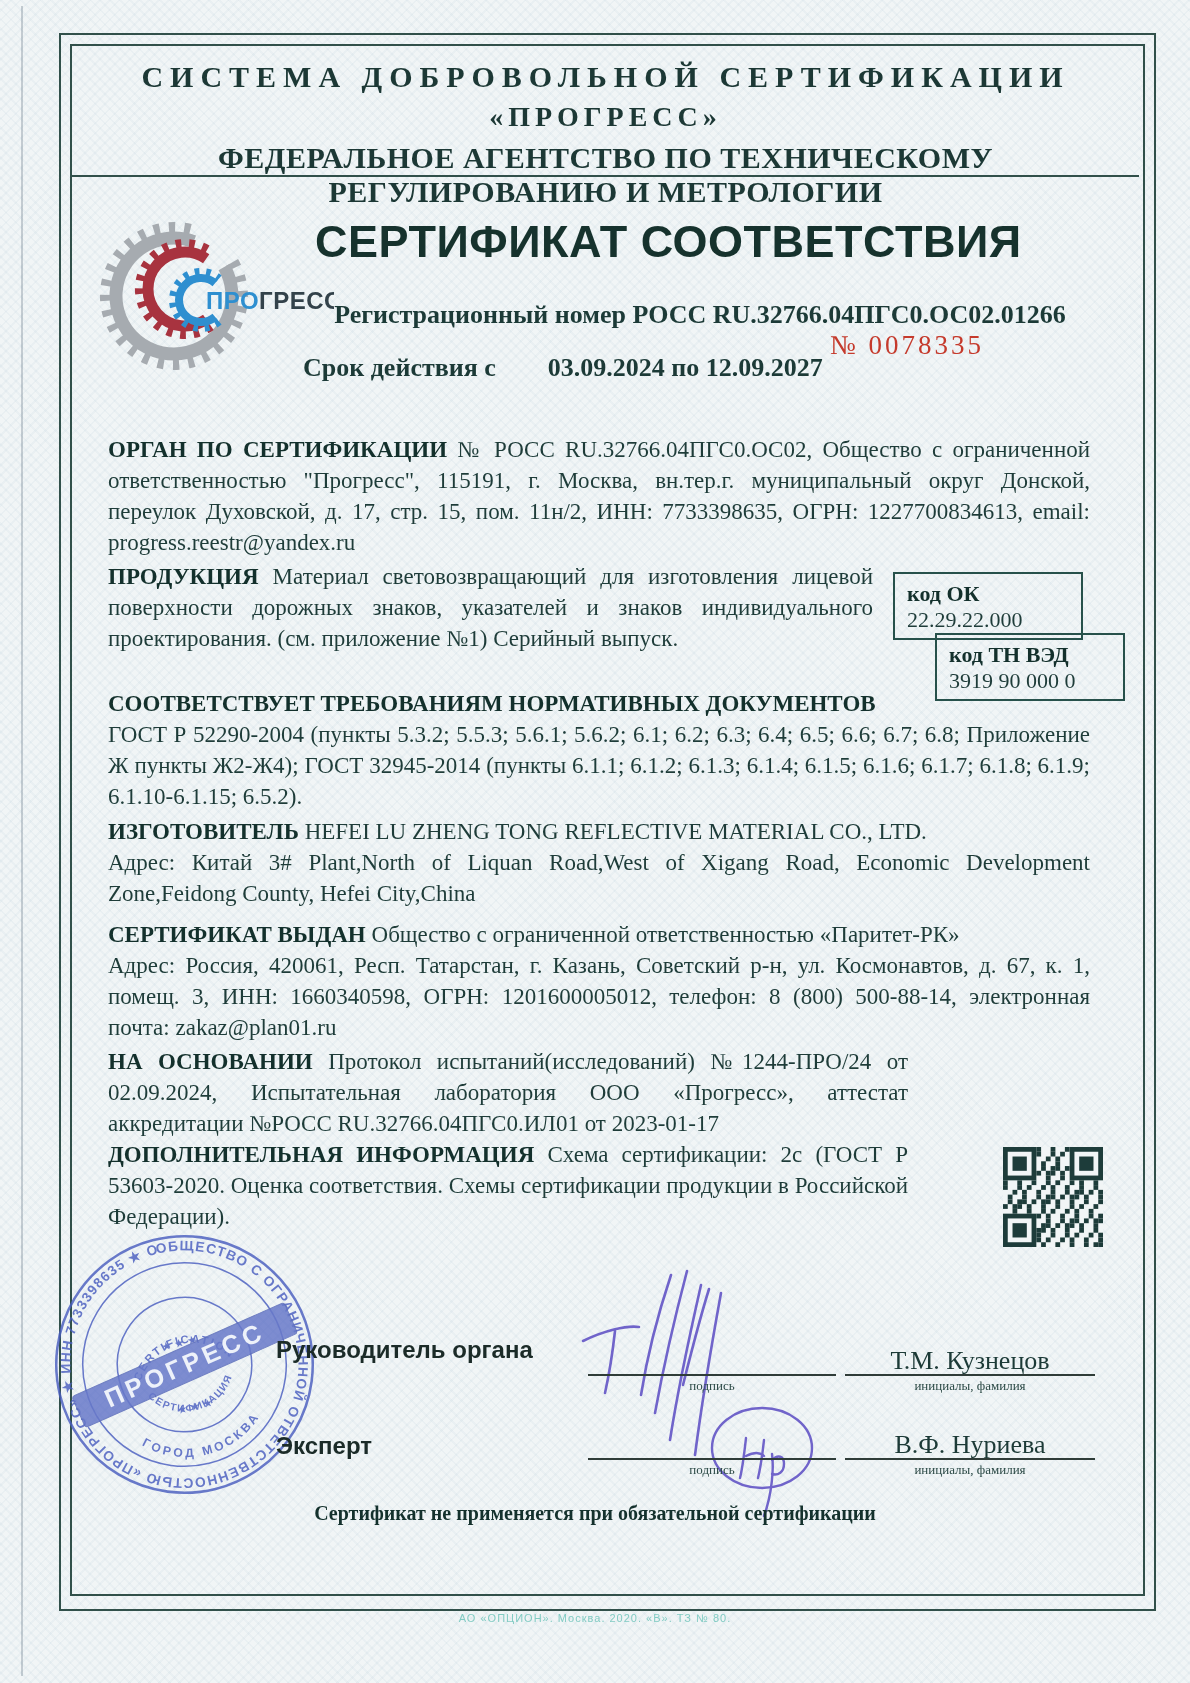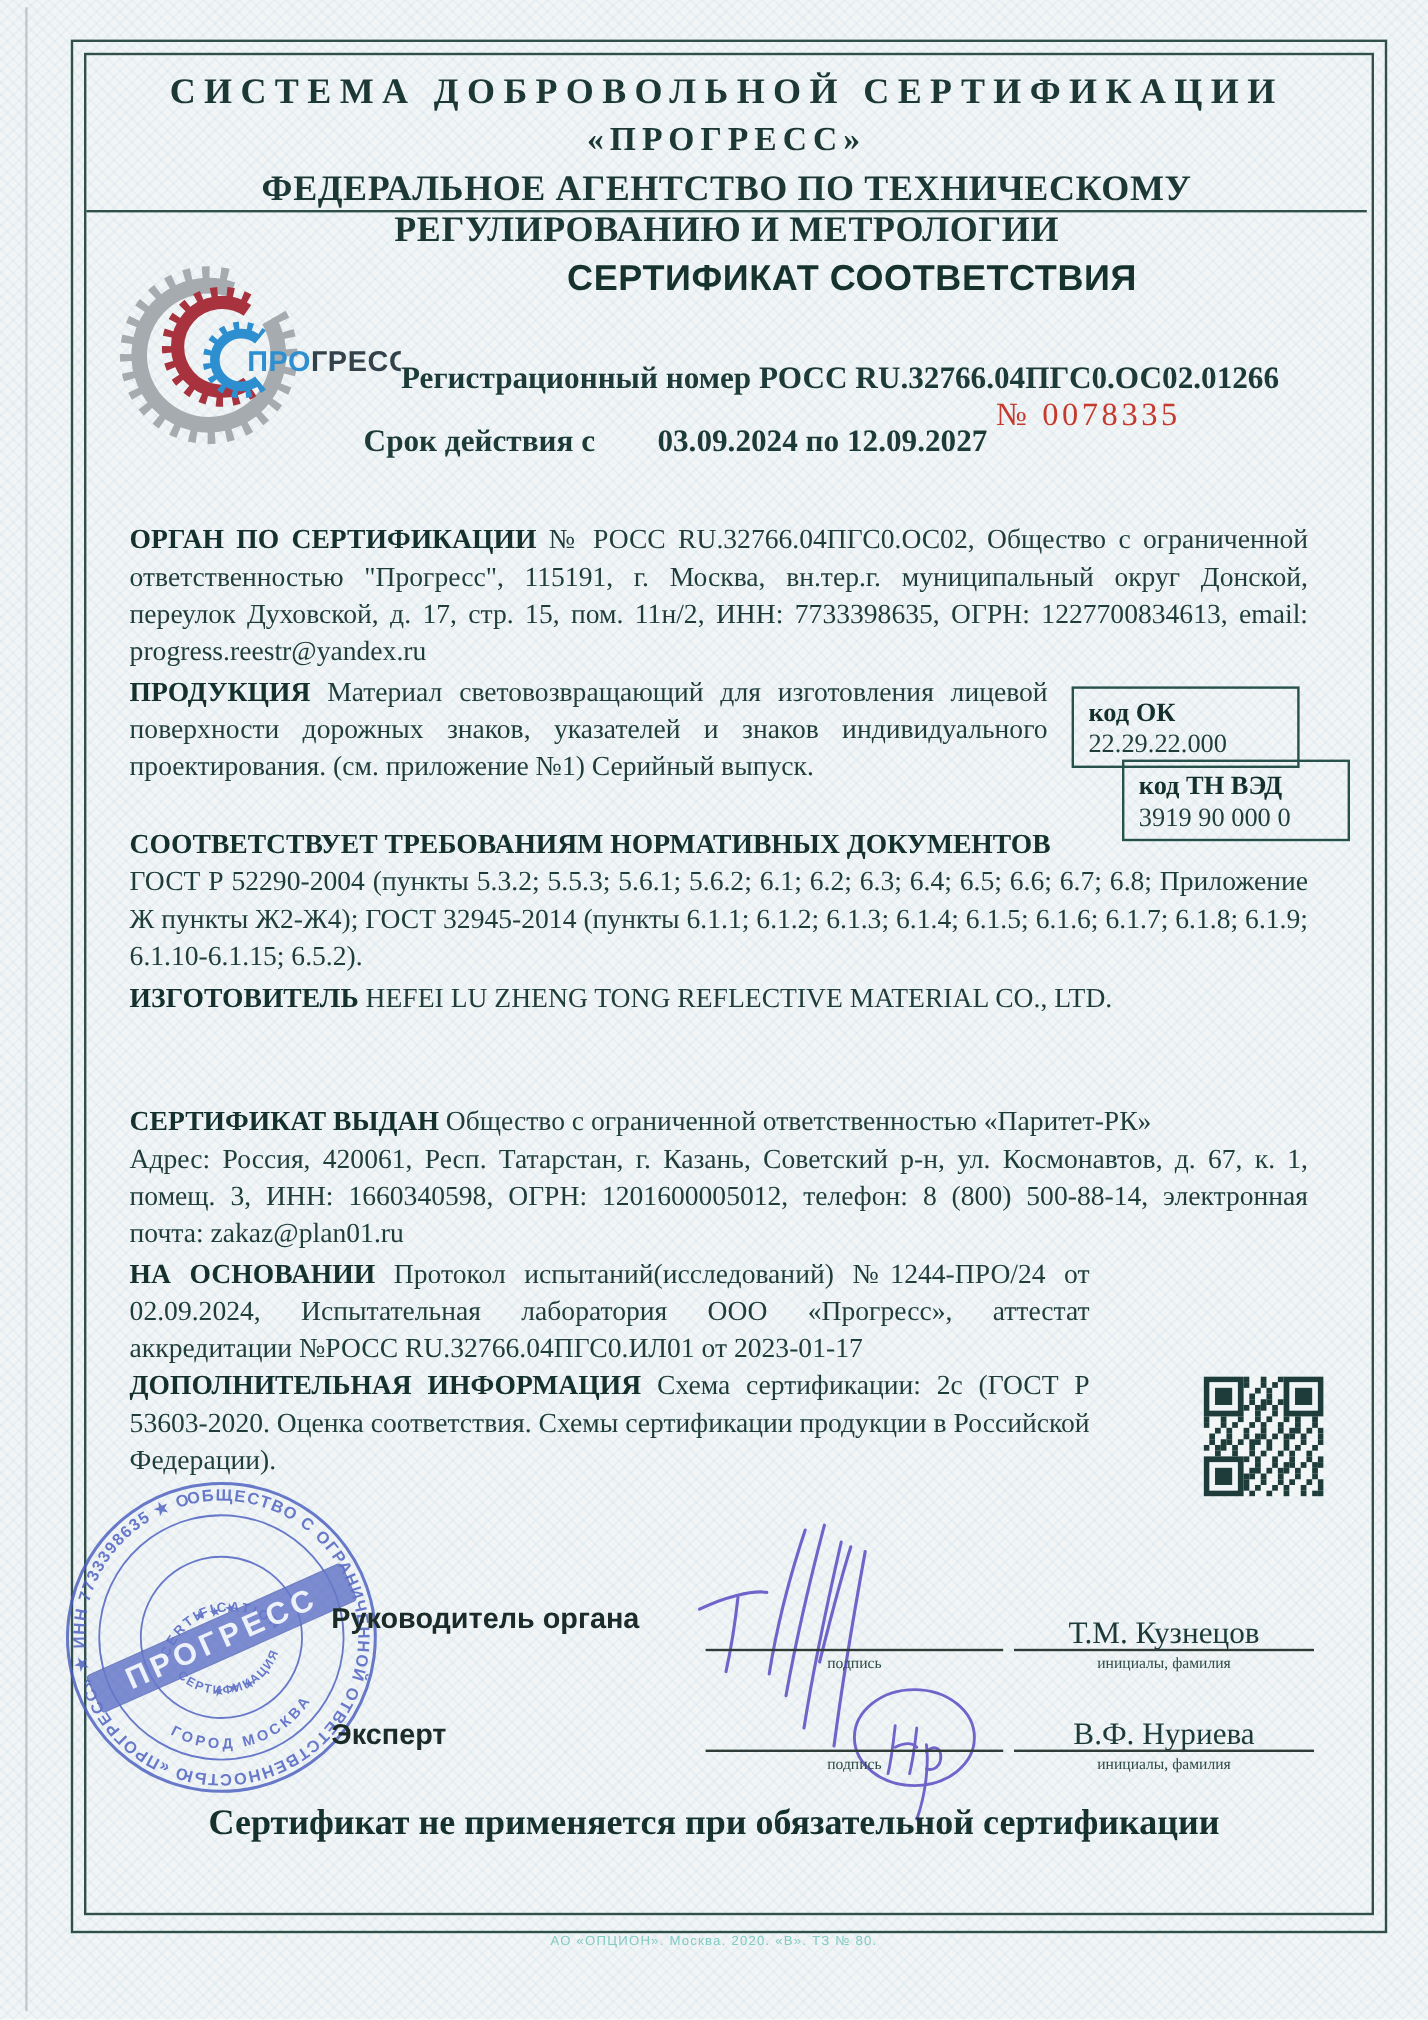--- a/index.html
+++ b/index.html
@@ -13,39 +13,39 @@
   }
   .abs{position:absolute;}
   .paper-edge{left:21px;top:6px;width:2px;height:1670px;background:rgba(110,125,140,.35);}
   .outer-border{left:59px;top:33px;width:1093px;height:1574px;border:2px solid #31504a;}
   .inner-border{left:70px;top:44px;width:1071px;height:1548px;border:2px solid #31504a;}
   .hdr{left:75px;width:1061px;text-align:center;font-weight:bold;color:#1c3835;}
   .hdr1{top:60px;font-size:30px;letter-spacing:7px;}
   .hdr2{top:101px;font-size:28px;letter-spacing:5px;}
   .hdr3{top:141px;font-size:30px;letter-spacing:.5px;}
   .hdr-sep{left:72px;top:175px;width:1067px;height:0;border-top:2px solid #31504a;}
-  .title{left:315px;top:216px;width:790px;text-align:center;
-         font-family:"Liberation Sans",sans-serif;font-weight:bold;font-size:30px;
+  .title{left:315px;top:216px;width:790px;
+         font-family:"Liberation Sans",sans-serif;font-weight:bold;font-size:45px;
          letter-spacing:.5px;color:#16322d;}
   .regline{left:300px;top:300px;width:800px;text-align:center;font-weight:bold;font-size:26px;color:#1c3a37;}
   .blanknum{left:830px;top:330px;font-size:27px;letter-spacing:3px;color:#c53a2c;}
   .validity{left:303px;top:353px;display:flex;gap:52px;font-weight:bold;font-size:26px;color:#1c3a37;}
   .para{font-size:23px;line-height:31px;text-align:justify;color:#1e3c39;}
   .lbl{font-weight:bold;color:#13302c;}
   .blk{display:block;}
   .codebox{width:174px;border:2px solid #27514b;padding:7px 0 5px 12px;font-size:22px;line-height:26px;}
   .codebox .lbl{display:block;}
   .qr-caption{left:973px;top:1254px;width:160px;text-align:center;
               font-family:"Liberation Sans",sans-serif;font-weight:bold;
               font-size:15px;line-height:18px;color:#1d3b38;}
   .role{left:276px;font-family:"Liberation Sans",sans-serif;font-weight:bold;font-size:24px;color:#1b2b28;}
   .sigline{height:0;border-top:2px solid #2f3c38;}
   .sublabel{text-align:center;font-size:13px;color:#2c4a46;}
   .signame{width:250px;text-align:center;font-size:26px;color:#1c3a37;}
-  .footnote{left:170px;top:1502px;width:850px;text-align:center;font-weight:bold;font-size:30px;color:#14312d;}
+  .footnote{left:170px;top:1502px;width:850px;text-align:center;font-weight:bold;font-size:20px;color:#14312d;}
   .printline{left:0;top:1612px;width:1190px;text-align:center;
              font-family:"Liberation Sans",sans-serif;font-size:11px;letter-spacing:1px;color:#82cbc3;}
   .stamp{transform:rotate(-14deg);opacity:.82;}
   svg text{font-family:"Liberation Sans",sans-serif;}
 </style>
 </head>
 <body>
 
 <div class="page">
 
@@ -99,20 +99,21 @@
   </div>
 
   <div class="abs para" style="left:108px;top:688px;width:982px;">
     <span class="blk lbl">СООТВЕТСТВУЕТ ТРЕБОВАНИЯМ НОРМАТИВНЫХ ДОКУМЕНТОВ</span>
     <span class="blk">ГОСТ Р 52290-2004 (пункты 5.3.2; 5.5.3; 5.6.1; 5.6.2; 6.1; 6.2; 6.3; 6.4; 6.5; 6.6; 6.7; 6.8; Приложение Ж пункты Ж2-Ж4); ГОСТ 32945-2014 (пункты 6.1.1; 6.1.2; 6.1.3; 6.1.4; 6.1.5; 6.1.6; 6.1.7; 6.1.8; 6.1.9; 6.1.10-6.1.15; 6.5.2).</span>
   </div>
 
   <div class="abs para" style="left:108px;top:816px;width:982px;">
     <span class="lbl">ИЗГОТОВИТЕЛЬ</span>
     <span>HEFEI LU ZHENG TONG REFLECTIVE MATERIAL CO., LTD.</span>
+    <span class="blk">Адрес: Китай 3# Plant,North of Liquan Road,West of Xigang Road, Economic Development Zone,Feidong County, Hefei City,China</span>
   </div>
 
   <div class="abs para" style="left:108px;top:919px;width:982px;">
     <span class="lbl">СЕРТИФИКАТ ВЫДАН</span>
     <span>Общество с ограниченной ответственностью «Паритет-РК»</span>
     <span class="blk">Адрес: Россия, 420061, Респ. Татарстан, г. Казань, Советский р-н, ул. Космонавтов, д. 67, к. 1, помещ. 3, ИНН: 1660340598, ОГРН: 1201600005012, телефон: 8 (800) 500-88-14, электронная почта: zakaz@plan01.ru</span>
   </div>
 
   <div class="abs para" style="left:108px;top:1046px;width:800px;">
     <span class="lbl">НА ОСНОВАНИИ</span>

